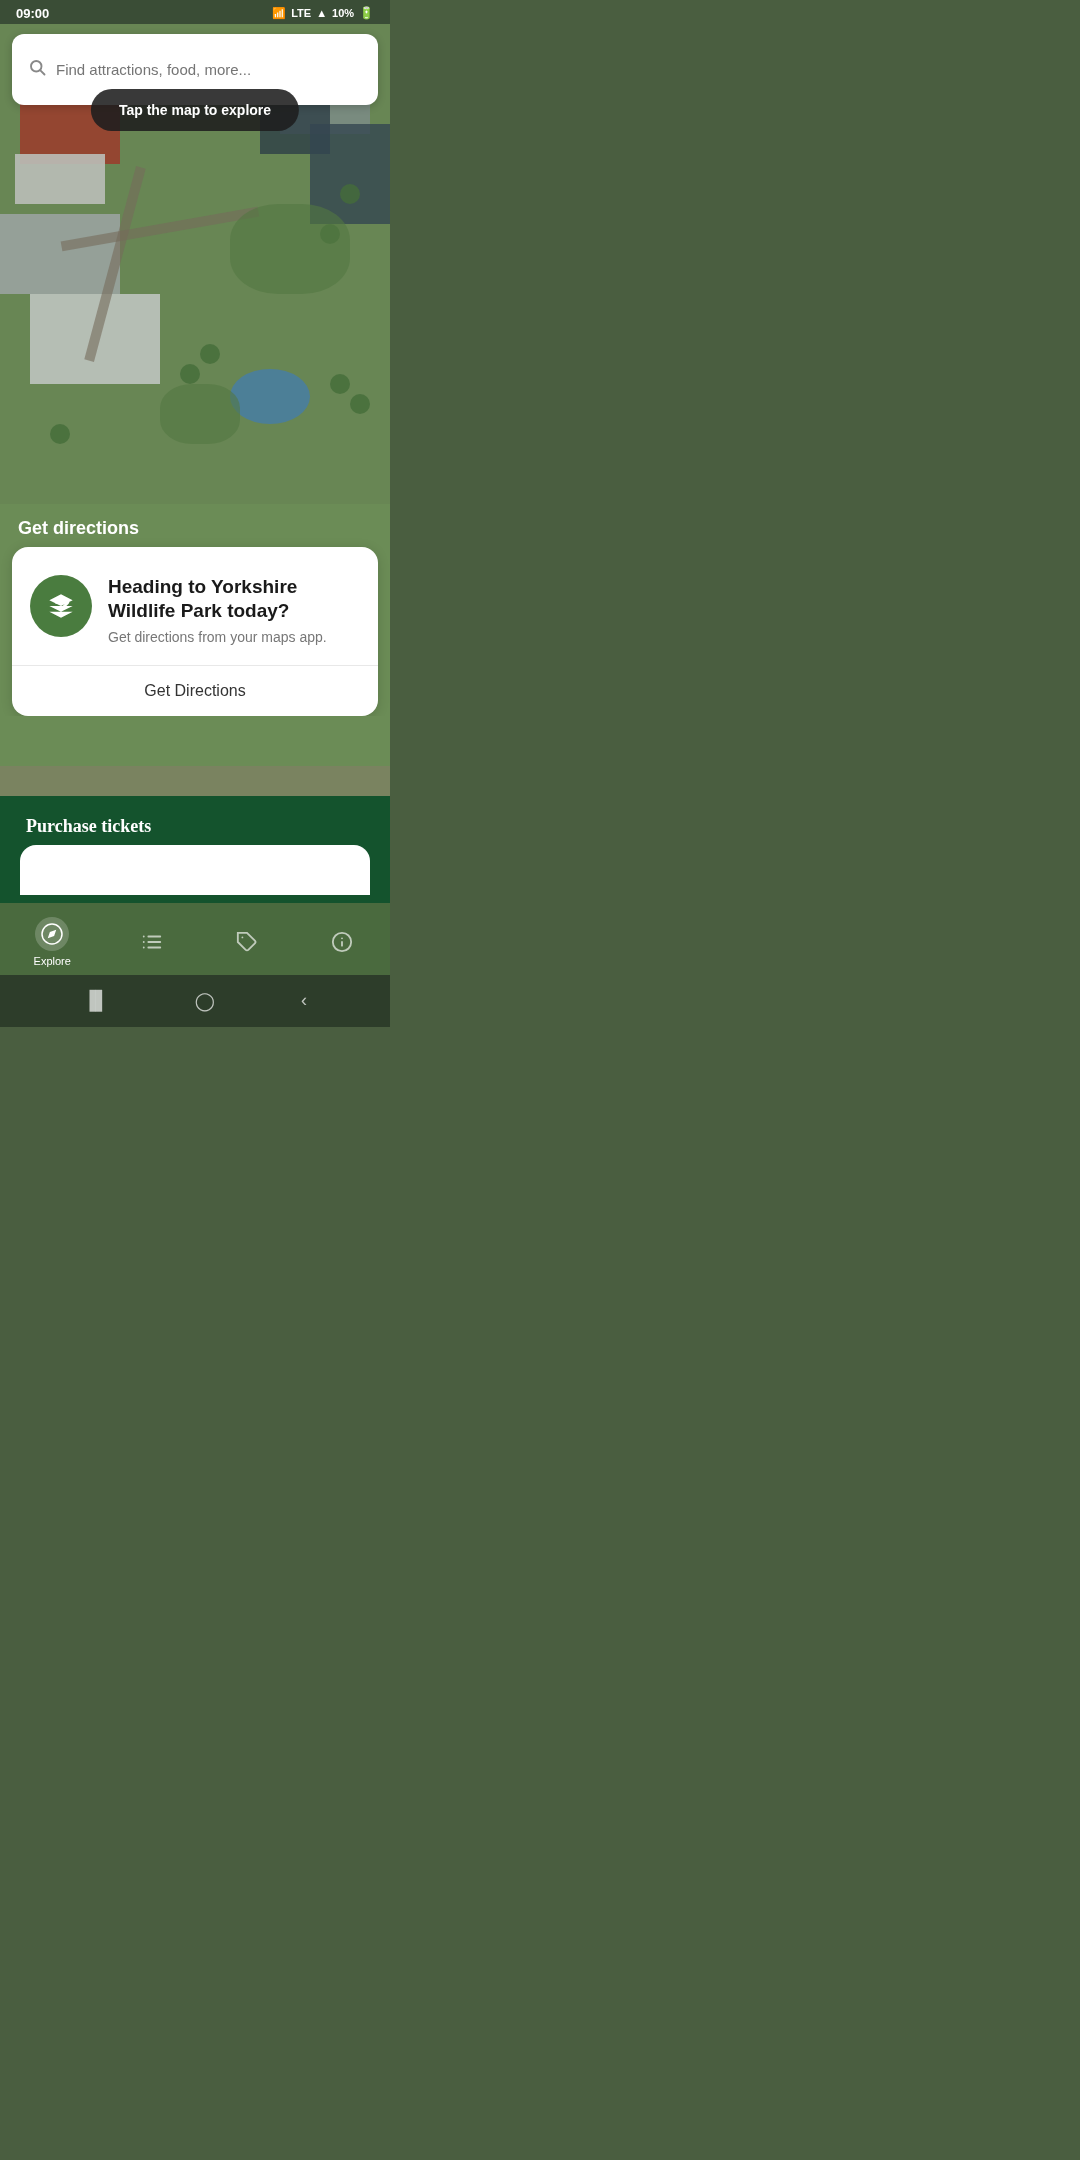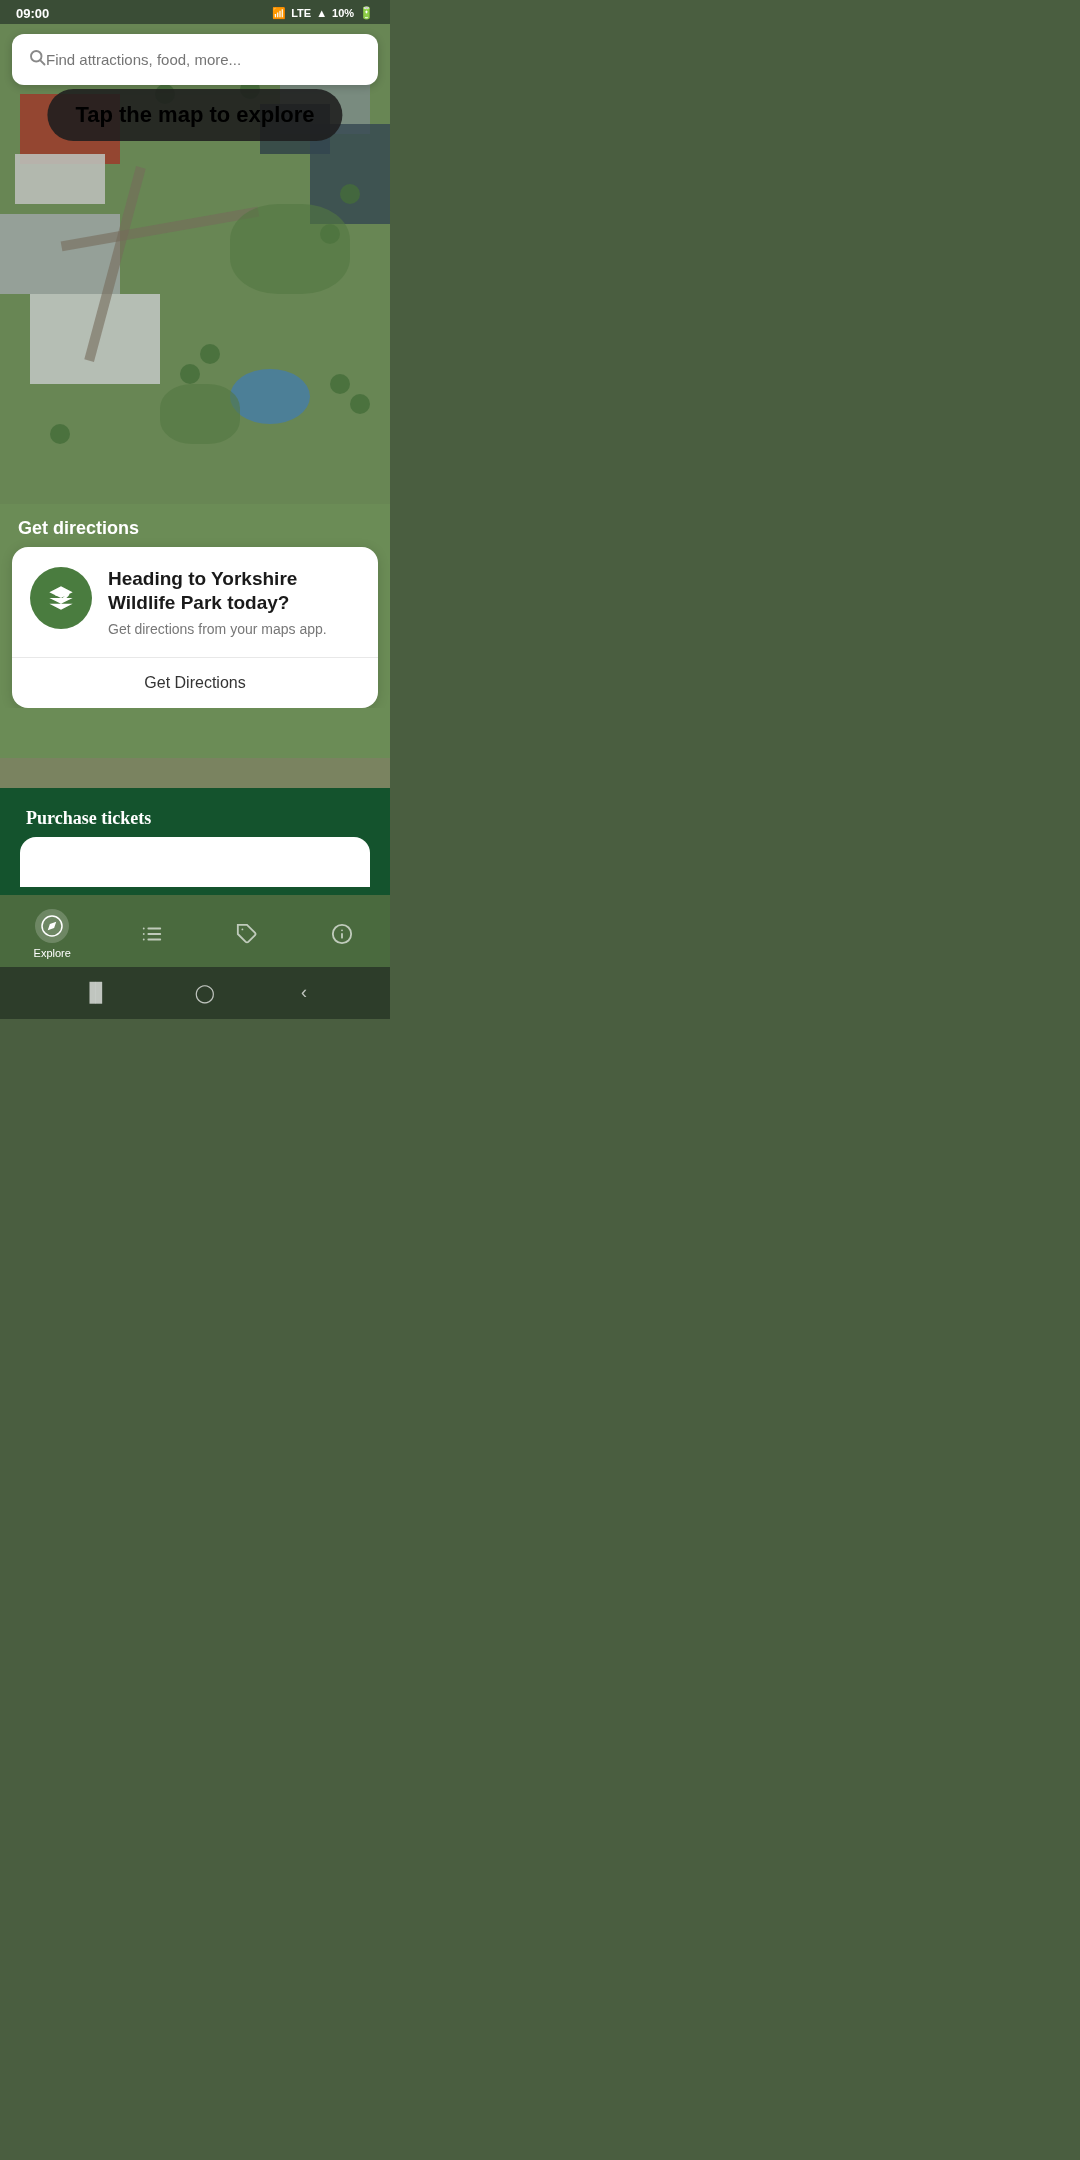--- a/index.html
+++ b/index.html
@@ -180,21 +180,22 @@
     
     .search-bar {
       position: absolute;
       top: 10px;
       left: 12px;
       right: 12px;
       background: white;
       border-radius: 12px;
       display: flex;
       align-items: center;
-      padding: 14px 16px;
+      padding: 24px 16px;
+      gap: 10px;
       box-shadow: 0 2px 8px rgba(0,0,0,0.2);
       z-index: 10;
     }
     .search-icon-wrap {
       color: #888;
       font-size: 18px;
       flex-shrink: 0;
     }
     .search-input {
       border: none;
@@ -205,24 +206,24 @@
       flex: 1;
     }
 
     
     .tap-bubble {
       position: absolute;
       top: 65px;
       left: 50%;
       transform: translateX(-50%);
       background: rgba(30, 30, 30, 0.88);
-      color: #000000;
+      color: #ffffff;
       padding: 13px 28px;
       border-radius: 40px;
-      font-size: 22px;
+      font-size: 14px;
       font-weight: 600;
       white-space: nowrap;
       z-index: 10;
     }
 
     
     .get-directions-label {
       color: white;
       font-size: 18px;
       font-weight: 700;
@@ -237,20 +238,21 @@
       margin: 0 12px;
       overflow: hidden;
       box-shadow: 0 2px 12px rgba(0,0,0,0.15);
     }
 
     .card-body {
       display: flex;
       align-items: flex-start;
       padding: 20px 18px;
       gap: 16px;
+      margin-top: 8px;
     }
 
     .card-icon {
       width: 62px;
       height: 62px;
       background: #4a7c3f;
       border-radius: 50%;
       flex-shrink: 0;
       display: flex;
       align-items: center;

